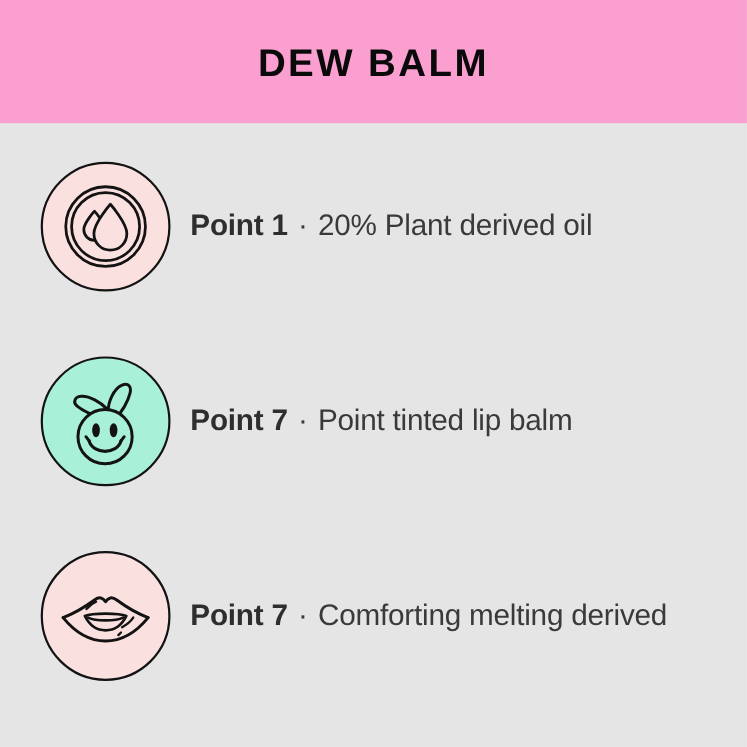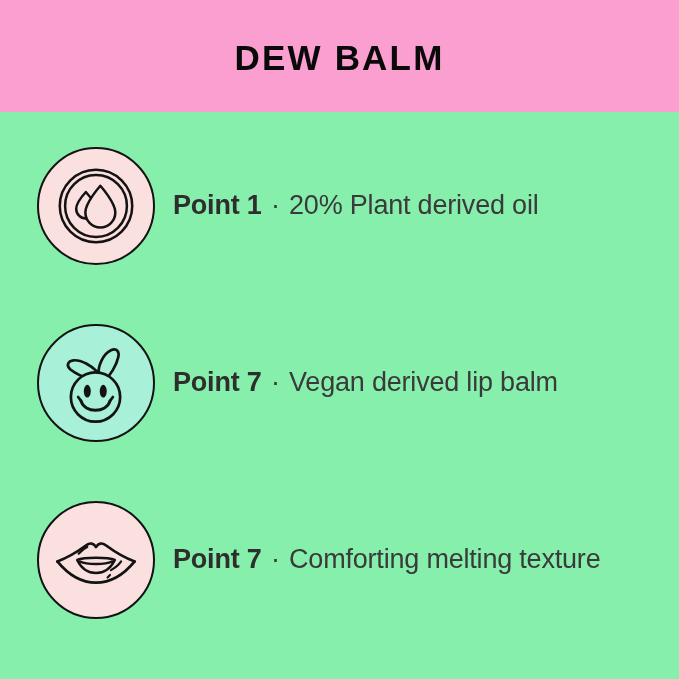--- a/index.html
+++ b/index.html
@@ -11,21 +11,21 @@
     width: 679px;
     height: 679px;
     background: #ffffff;
     font-family: "Liberation Sans", sans-serif;
     overflow: hidden;
   }
   .panel {
     position: relative;
     width: 679px;
     height: 679px;
-    background: #86efac;
+    background: #e5e5e5;
     box-sizing: border-box;
   }
 
   
   .header-band {
     position: absolute;
     left: 0;
     top: 0;
     width: 679px;
     height: 112px;
@@ -158,21 +158,21 @@
 
           <path d="M43.5 77.5 C47.0 90.5 70.0 90.5 73.5 77.5" fill="none" stroke="#131313" stroke-width="3.0" stroke-linecap="round"></path>
 
           <path d="M43.5 77.5 L40.5 73.5" fill="none" stroke="#131313" stroke-width="2.8" stroke-linecap="round"></path>
           <path d="M73.5 77.5 L76.5 73.5" fill="none" stroke="#131313" stroke-width="2.8" stroke-linecap="round"></path>
         </svg>
       </div>
       <div class="feature-text">
         <span class="lead">Point 7</span>
         <span class="sep">·</span>
-        <span class="body">Vegan derived lip balm</span>
+        <span class="body">Point tinted lip balm</span>
       </div>
     </div>
 
     <div class="feature-row row-3">
       <div class="icon-badge badge-pink">
         <svg viewBox="0 0 118 118">
 
           <path d="M19.0 60.5 C30.0 56.5 41.0 49.5 48.5 44.0 C53.0 40.6 56.5 41.6 59.0 45.5
                    C61.5 41.6 65.0 40.6 69.5 44.0 C77.0 49.5 88.0 56.5 99.0 60.5" fill="none" stroke="#131313" stroke-width="2.8" stroke-linejoin="round" stroke-linecap="round"></path>
 
@@ -184,18 +184,18 @@
           <path d="M42.5 60.5 C49.5 64.0 68.5 64.0 75.5 60.5" fill="none" stroke="#131313" stroke-width="2.4" stroke-linecap="round"></path>
 
           <path d="M41.0 52.5 C44.5 48.5 47.5 46.5 50.0 45.5" fill="none" stroke="#131313" stroke-width="2.2" stroke-linecap="round"></path>
           <path d="M74.5 69.5 C80.0 66.5 83.0 63.5 85.0 60.5" fill="none" stroke="#131313" stroke-width="2.2" stroke-linecap="round"></path>
           <path d="M71.0 77.0 L73.5 74.5" fill="none" stroke="#131313" stroke-width="2.2" stroke-linecap="round"></path>
         </svg>
       </div>
       <div class="feature-text">
         <span class="lead">Point 7</span>
         <span class="sep">·</span>
-        <span class="body">Comforting melting texture</span>
+        <span class="body">Comforting melting derived</span>
       </div>
     </div>
 
   </div>
 </div>
 
 </body></html>

